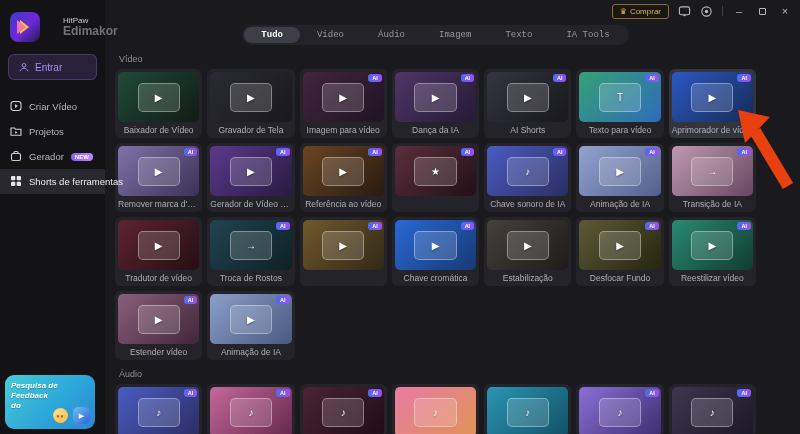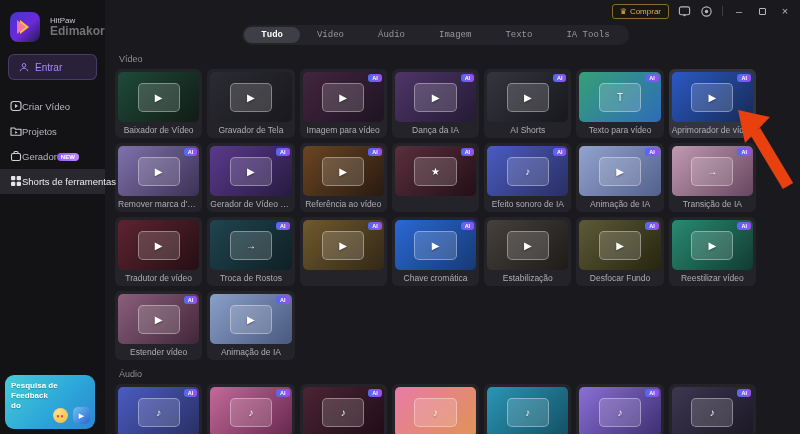--- a/index.html
+++ b/index.html
@@ -4,47 +4,47 @@
 <style>
   * { margin:0; padding:0; box-sizing:border-box; }
   html,body { width:800px; height:434px; overflow:hidden; }
   body {
     font-family:"Liberation Sans","DejaVu Sans",sans-serif;
     background:#1a1a1e; color:#ddd; position:relative;
   }
   
   .sidebar { position:absolute; left:0; top:0; width:105px; height:434px;
     background:#131316; z-index:5; }
-  .brand { display:flex; align-items:center; gap:10px; padding:12px 8px 8px 10px; }
+  .brand { display:flex; align-items:center; gap:23px; padding:12px 8px 8px 10px; }
   .brand-logo { width:30px; height:30px; border-radius:8px; flex:0 0 auto;
     background:linear-gradient(135deg,#4338ca 0%,#6d28d9 55%,#1e1b4b 100%);
     position:relative; overflow:hidden; }
   .brand-logo:before { content:""; position:absolute; left:7px; top:8px; width:0; height:0;
     border-left:9px solid #f472b6; border-top:7px solid transparent; border-bottom:7px solid transparent;
     filter:drop-shadow(3px 0 0 #facc15); }
   .brand-text { display:flex; flex-direction:column; line-height:1.15; }
   .brand-top { font-size:8px; color:#c9c9cf; }
   .brand-name { font-size:12px; font-weight:bold; color:#737373; }
   .login-btn { margin:4px 8px 2px; height:26px; border-radius:6px; cursor:pointer;
     background:#29203a; border:1px solid rgba(167,139,250,.25);
     display:flex; align-items:center; gap:6px; padding:0 10px;
     color:#a78bfa; font-size:10px; }
   .login-icon { width:10px; height:10px; }
   .nav { margin-top:14px; display:flex; flex-direction:column; }
-  .nav-item { height:25px; display:flex; align-items:center; 
+  .nav-item { height:25px; display:flex; align-items:center; gap:7px;
     padding:0 10px; font-size:9.5px; color:#b6b6bc; cursor:pointer; white-space:nowrap; }
   .nav-item.active { background:#28282e; color:#ededf0; }
   .nav-item svg { flex:0 0 auto; }
   .badge-new { font-size:6px; font-weight:bold; color:#fff; padding:1px 4px; border-radius:6px;
     background:linear-gradient(90deg,#8b5cf6,#c084fc); }
   
   .feedback { position:absolute; left:5px; bottom:5px; width:90px; height:54px;
     border-radius:9px; cursor:pointer; overflow:hidden;
     background:linear-gradient(135deg,#45cdd8 0%,#2ba4d8 60%,#2f86d0 100%); }
-  .fb-text { position:absolute; left:6px; top:6px; font-size:8px; 
+  .fb-text { position:absolute; left:6px; top:6px; font-size:8px; font-style:italic;
     font-weight:bold; color:#fff; line-height:1.25; text-shadow:0 1px 1px rgba(0,0,0,.25); }
   .fb-emoji { position:absolute; left:48px; bottom:6px; width:15px; height:15px; border-radius:50%;
     background:radial-gradient(circle at 35% 30%,#ffe08a,#f5b73c); display:flex;
     align-items:center; justify-content:center; font-size:5px; color:#d03a2b; letter-spacing:1px; }
   .fb-logo { position:absolute; right:5px; bottom:5px; width:17px; height:17px; border-radius:5px;
     background:linear-gradient(135deg,#6fc3f0,#2d62d9); display:flex; align-items:center;
     justify-content:center; color:#fff; font-size:7px; }
   
   .titlebar { position:absolute; top:0; right:0; height:22px; display:flex;
     align-items:center; gap:9px; padding-right:8px; z-index:10; }
@@ -273,21 +273,21 @@
             <span class="ai-badge">AI</span>
           </div>
         </div>
         <div class="tile">
           <div class="thumb" style="background: linear-gradient(135deg, rgb(74, 92, 194), rgb(42, 46, 98));">
             <div class="thumb-frame">
               <span class="thumb-glyph">♪</span>
             </div>
             <span class="ai-badge">AI</span>
           </div>
-          <div class="tile-label">Efeito sonoro de IA</div>
+          <div class="tile-label">Chave sonoro de IA</div>
         </div>
         <div class="tile">
           <div class="thumb" style="background: linear-gradient(135deg, rgb(147, 163, 207), rgb(83, 96, 140));">
             <div class="thumb-frame">
               <span class="thumb-glyph">▶</span>
             </div>
             <span class="ai-badge">AI</span>
           </div>
           <div class="tile-label">Animação de IA</div>
         </div>

